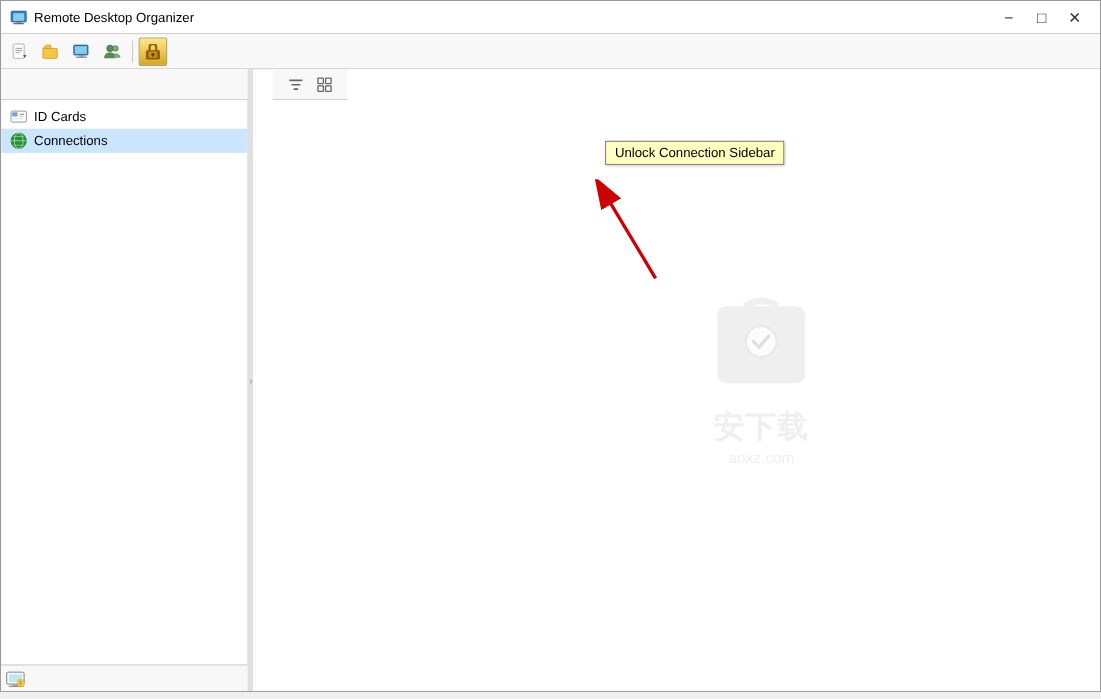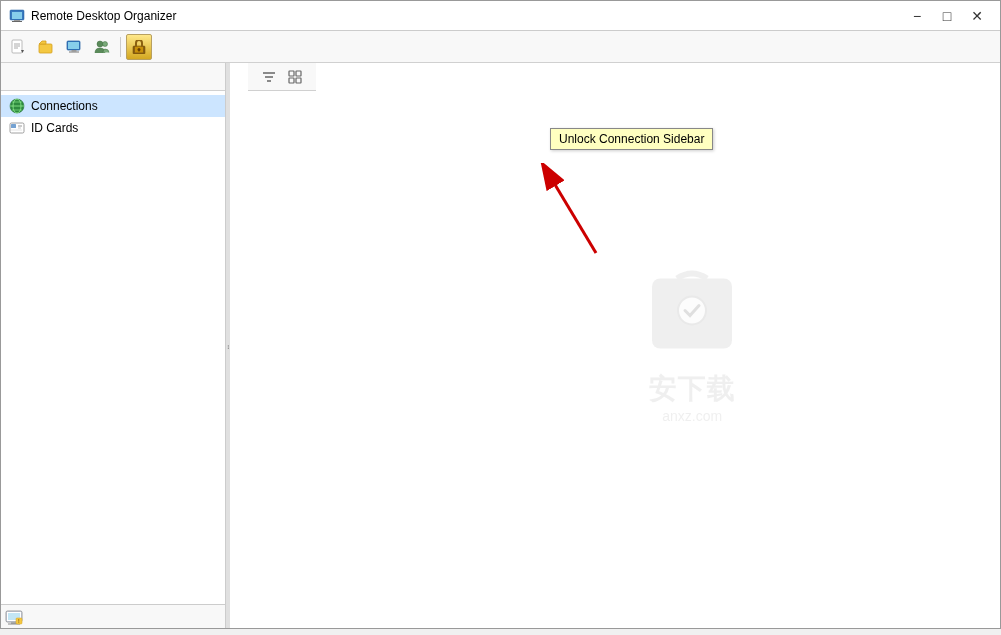--- a/index.html
+++ b/index.html
@@ -334,39 +334,39 @@
   </div>
 
   <div class="main-area">
 
     <div class="sidebar">
 
       <div class="sidebar-toolbar">
       </div>
 
       <div class="tree">
+        <div class="tree-item">
+          <svg width="16" height="16" viewBox="0 0 16 16">
+            <rect x="1" y="3" width="14" height="10" rx="1.5" fill="#fff" stroke="#888" stroke-width="0.8"></rect>
+            <rect x="2" y="4" width="5" height="4" rx="0.5" fill="#3a7abf" opacity="0.7"></rect>
+            <line x1="9" y1="6" x2="13" y2="6" stroke="#999" stroke-width="1"></line>
+            <line x1="9" y1="8" x2="12" y2="8" stroke="#bbb" stroke-width="0.8"></line>
+            <line x1="2" y1="10" x2="13" y2="10" stroke="#ddd" stroke-width="0.8"></line>
+          </svg>
+          <span>ID Cards</span>
+        </div>
         <div class="tree-item selected">
           <svg width="16" height="16" viewBox="0 0 16 16">
             <circle cx="8" cy="8" r="7" fill="#2d8a3e" stroke="#1a6a2e" stroke-width="0.5"></circle>
             <ellipse cx="8" cy="8" rx="4" ry="7" fill="none" stroke="#90ee90" stroke-width="0.8"></ellipse>
             <line x1="1" y1="8" x2="15" y2="8" stroke="#90ee90" stroke-width="0.8"></line>
             <line x1="3" y1="4" x2="13" y2="4" stroke="#90ee90" stroke-width="0.6"></line>
             <line x1="3" y1="12" x2="13" y2="12" stroke="#90ee90" stroke-width="0.6"></line>
           </svg>
           <span>Connections</span>
-        </div>
-        <div class="tree-item">
-          <svg width="16" height="16" viewBox="0 0 16 16">
-            <rect x="1" y="3" width="14" height="10" rx="1.5" fill="#fff" stroke="#888" stroke-width="0.8"></rect>
-            <rect x="2" y="4" width="5" height="4" rx="0.5" fill="#3a7abf" opacity="0.7"></rect>
-            <line x1="9" y1="6" x2="13" y2="6" stroke="#999" stroke-width="1"></line>
-            <line x1="9" y1="8" x2="12" y2="8" stroke="#bbb" stroke-width="0.8"></line>
-            <line x1="2" y1="10" x2="13" y2="10" stroke="#ddd" stroke-width="0.8"></line>
-          </svg>
-          <span>ID Cards</span>
         </div>
       </div>
 
       <div class="status-bar">
         <div class="status-icon">
           <svg width="18" height="18" viewBox="0 0 18 18">
             <rect x="1" y="3" width="16" height="11" rx="1.5" fill="#d0d8e8" stroke="#888" stroke-width="0.8"></rect>
             <rect x="2" y="4" width="14" height="9" fill="#fff"></rect>
             <rect x="3" y="5" width="12" height="7" fill="#87ceeb" opacity="0.5"></rect>
             <rect x="6" y="14" width="6" height="2" fill="#aaa"></rect>

